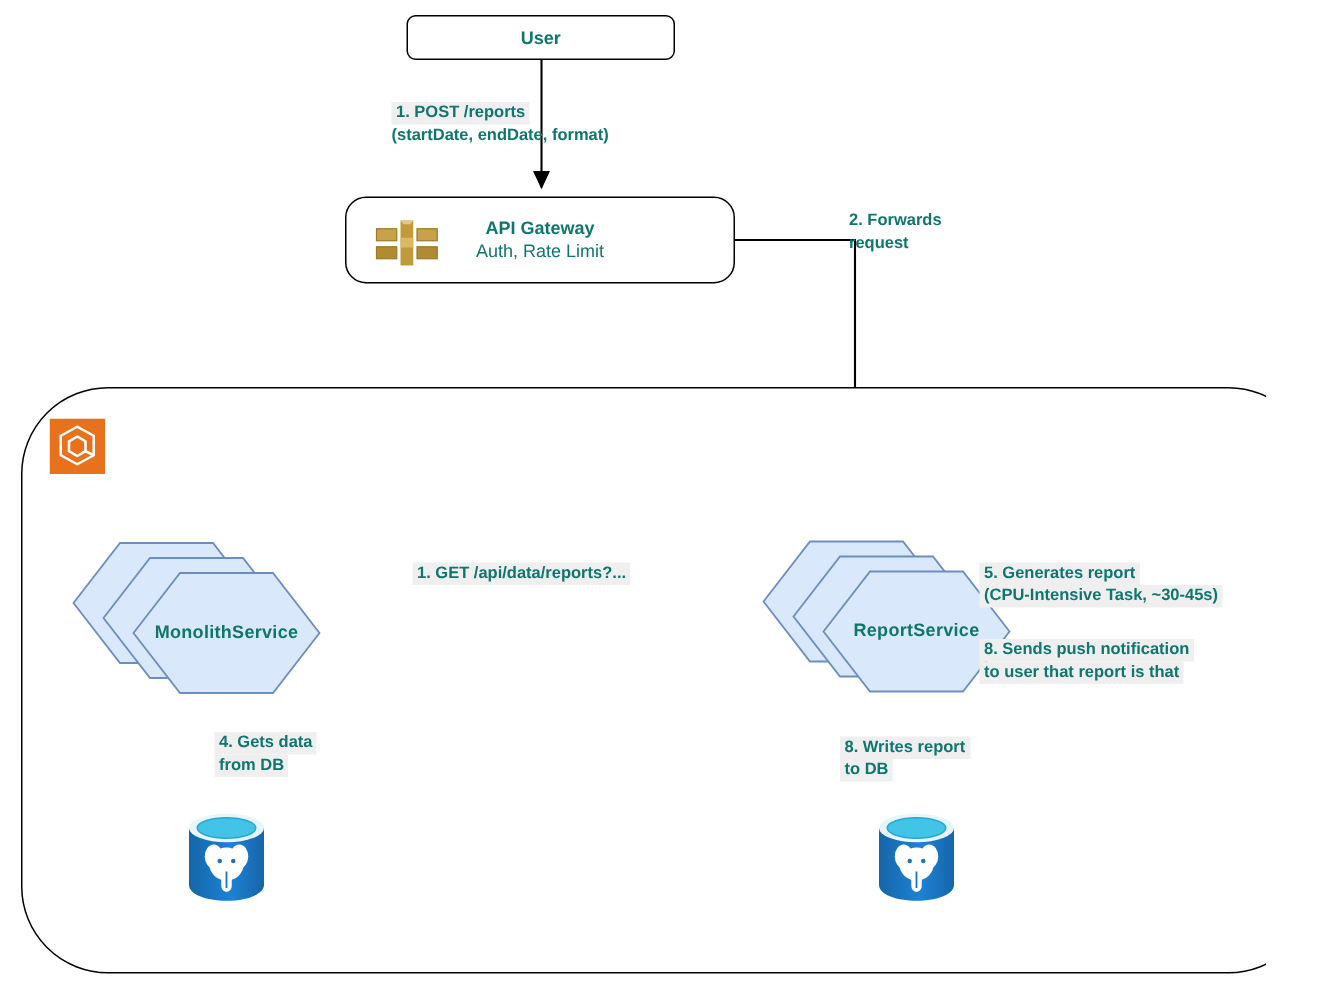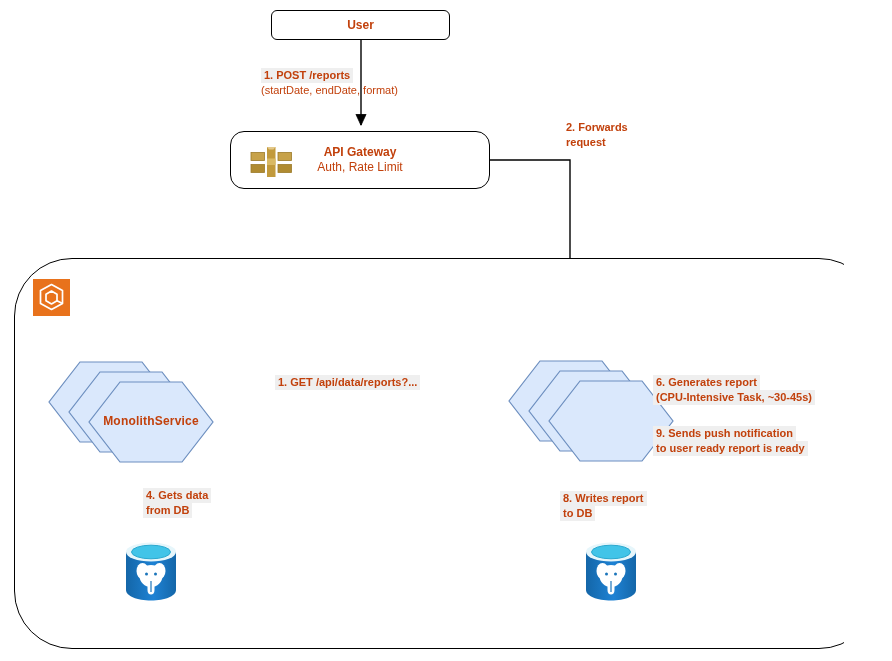--- a/index.html
+++ b/index.html
@@ -1,18 +1,18 @@
 <!DOCTYPE html>
 <html><head>
 <meta charset="utf-8">
 <style>
   html,body{margin:0;padding:0;background:#fff;}
   #canvas{
     position:relative;width:844px;height:661px;background:#ffffff;overflow:hidden;
-    font-family:"Liberation Sans","DejaVu Sans",sans-serif;color:#c2410c;
+    font-family:"Liberation Sans","DejaVu Sans",sans-serif;color:#0f766e;
   }
   .abs{position:absolute;}
   svg{display:block;}
   
   .node-box{
     position:absolute;background:#fff;border:1.5px solid #000;
     display:flex;align-items:center;justify-content:center;box-sizing:border-box;
   }
   #user-box{left:271px;top:10px;width:179px;height:30px;border-radius:6px;
     font-weight:bold;font-size:12px;}
@@ -22,21 +22,21 @@
   #gateway-box .gw-text .t{font-weight:bold;}
   
   #boundary{
     position:absolute;left:14px;top:258px;width:863px;height:391px;
     border:1.5px solid #000;border-radius:58px;box-sizing:border-box;background:#fff;
   }
   
   .lbl{position:absolute;text-align:left;font-size:11px;font-weight:bold;line-height:15px;white-space:nowrap;}
   .lbl .bg{background:#EFEFEF;padding:0 3px;display:inline-block;}
   .lbl .nobg{background:transparent;}
-  .lbl .reg{font-weight:normal;}
+  .lbl .reg{font-weight:bold;}
   
   .hex-label{
     position:absolute;display:flex;align-items:center;justify-content:center;
     font-weight:bold;font-size:12px;letter-spacing:0.2px;
   }
 </style>
 </head>
 <body>
 
 <div id="canvas">
@@ -79,21 +79,21 @@
         </g>
         <rect x="19" y="12.5" width="8.5" height="6.5" fill="#D9B964"></rect>
       </svg>
     </span>
     <div class="gw-text">
       <div class="t">API Gateway</div>
       <div>Auth, Rate Limit</div>
     </div>
   </div>
 
-  <div class="lbl" style="left:566px;top:120px;width:80px;">
+  <div class="lbl" style="left:566px;top:140px;width:80px;">
     <div><span class="nobg">2. Forwards</span></div>
     <div><span class="nobg">request</span></div>
   </div>
 
   <div id="boundary"></div>
 
   <div class="abs" style="left:33px;top:279px;">
     <svg width="37" height="37" viewBox="0 0 37 37">
       <rect x="0" y="0" width="37" height="37" fill="#E8721C"></rect>
       <g fill="none" stroke="#fff" stroke-width="1.7" stroke-linejoin="round">
@@ -117,39 +117,40 @@
 
   <div class="abs" style="left:508px;top:360px;">
     <svg width="166" height="102" viewBox="0 0 166 102">
       <g fill="#DAE8FC" stroke="#6C8EBF" stroke-width="1.2">
         <polygon points="31,1 93,1 124,41 93,81 31,81 0,41" transform="translate(1,0)"></polygon>
         <polygon points="31,1 93,1 124,41 93,81 31,81 0,41" transform="translate(21,10)"></polygon>
         <polygon points="31,1 93,1 124,41 93,81 31,81 0,41" transform="translate(41,20)"></polygon>
       </g>
     </svg>
   </div>
+  <div class="hex-label" style="left:549px;top:380px;width:124px;height:80px;">ReportService</div>
 
   <div class="lbl" style="left:275px;top:375px;width:200px;">
     <div><span class="bg">1. GET /api/data/reports?...</span></div>
   </div>
 
 
   <div class="lbl" style="left:143px;top:488px;width:100px;">
     <div><span class="bg">4. Gets data</span></div>
     <div><span class="bg">from DB</span></div>
   </div>
 
   <div class="lbl" style="left:653px;top:375px;width:200px;">
-    <div><span class="bg">6. Generates report</span></div>
+    <div><span class="bg">5. Generates report</span></div>
     <div><span class="bg">(CPU-Intensive Task, ~30-45s)</span></div>
   </div>
 
   <div class="lbl" style="left:653px;top:426px;width:210px;">
-    <div><span class="bg">9. Sends push notification</span></div>
-    <div><span class="bg">to user ready report is ready</span></div>
+    <div><span class="bg">8. Sends push notification</span></div>
+    <div><span class="bg">to user that report is that</span></div>
   </div>
 
   <div class="lbl" style="left:560px;top:491px;width:100px;">
     <div><span class="bg">8. Writes report</span></div>
     <div><span class="bg">to DB</span></div>
   </div>
 
   <div class="abs" style="left:124px;top:540px;">
     <svg width="54" height="62" viewBox="0 0 54 62">
       <defs>

